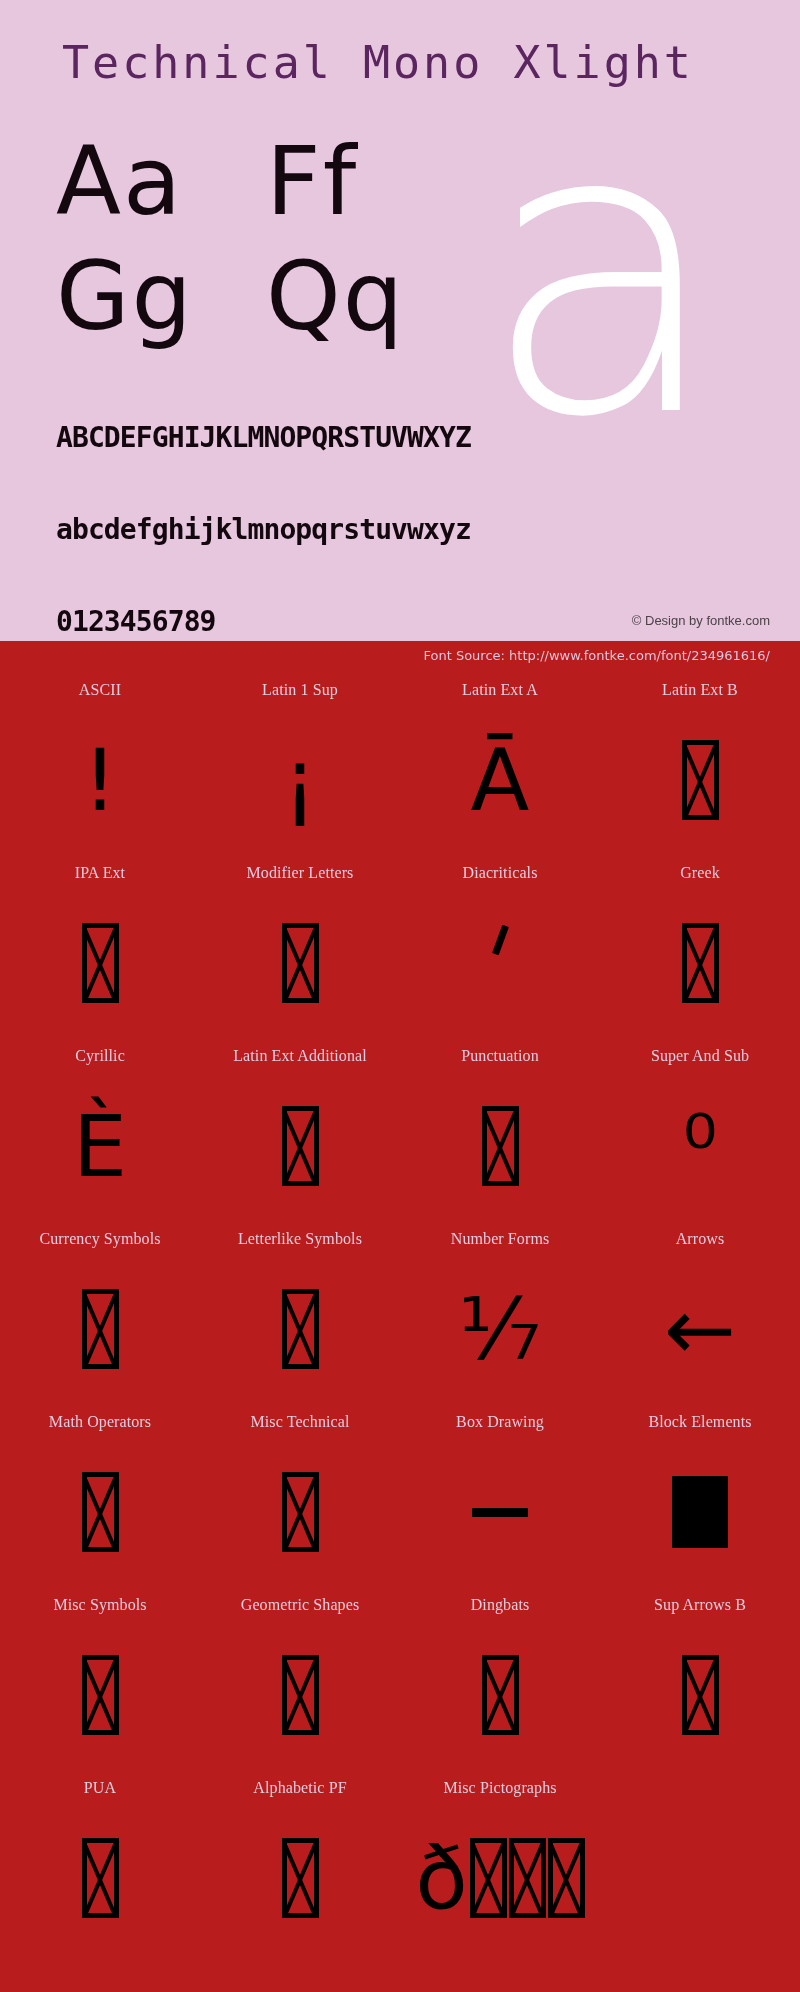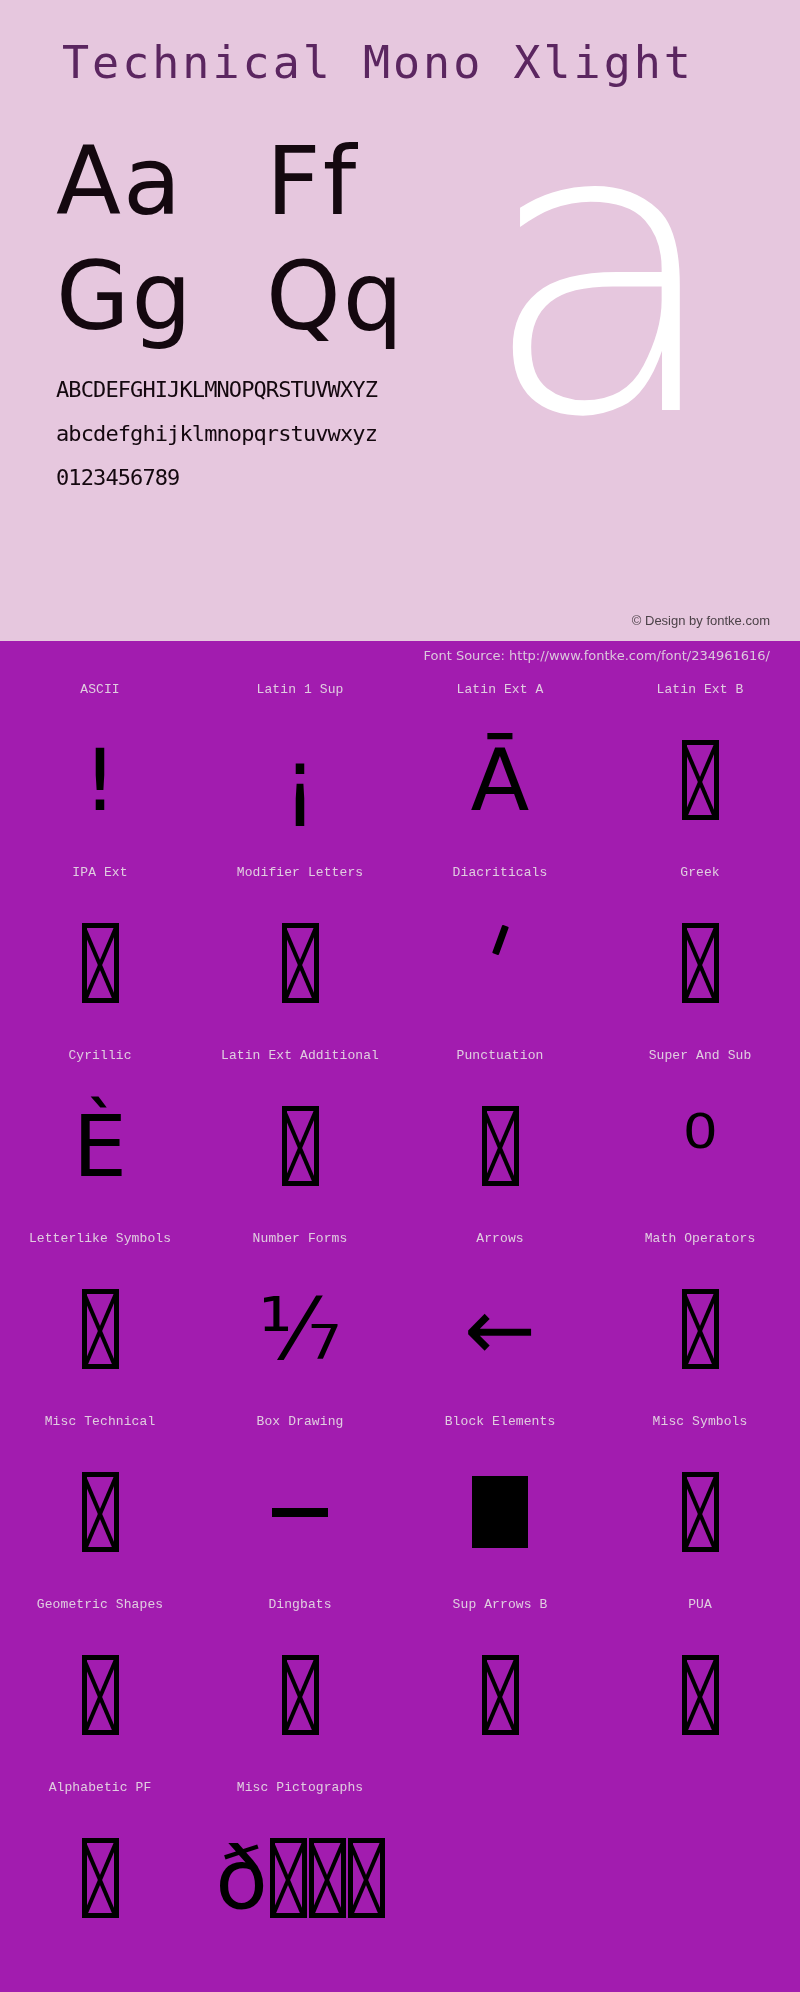--- a/index.html
+++ b/index.html
@@ -72,45 +72,46 @@
 
   
   #alphabet-block {
     position: absolute;
     left: 56px;
     top: 368px;
     width: 700px;
   }
   .alphabet-row {
     font-family: "DejaVu Sans Mono", monospace;
-    font-size: 22px;
-    font-weight: 400;
+    font-size: 28px;
+    font-weight: 700;
     line-height: 44px;
     letter-spacing: -0.9px;
     color: #14080f;
     white-space: nowrap;
+    margin-top: 48px;
   }
 
   #design-credit {
     position: absolute;
     right: 30px;
     top: 613px;
     font-family: Liberation Sans, sans-serif;
     font-size: 13px;
     color: #4c4248;
     white-space: nowrap;
   }
 
   
   #coverage-panel {
     position: absolute;
     left: 0; top: 641px;
     width: 800px;
     height: 1351px;
-    background: #a21caf;
+    background: #b91c1c;
     overflow: hidden;
   }
 
   #font-source {
     position: absolute;
     right: 30px;
     top: 7px;
     font-family: "DejaVu Sans", sans-serif;
     font-size: 13px;
     color: #dcc8dd;
@@ -124,22 +125,22 @@
     width: 800px;
     display: grid;
     grid-template-columns: repeat(4, 200px);
     grid-auto-rows: 183px;
   }
   .block-cell {
     position: relative;
     text-align: center;
   }
   .block-label {
-    font-family: Liberation Mono, monospace;
-    font-size: 13px;
+    font-family: Liberation Serif, serif;
+    font-size: 16px;
     color: #e0cde0;
     line-height: 14px;
     white-space: nowrap;
     letter-spacing: 0.1px;
   }
   .block-sample {
     position: absolute;
     left: 0;
     top: 22px;
     width: 200px;
@@ -296,20 +297,26 @@
           <div class="notdef-box"></div>
         </div>
       </div>
       <div class="block-cell">
         <div class="block-label">Super And Sub</div>
         <div class="block-sample">
           <span class="glyph-text">⁰</span>
         </div>
       </div>
       <div class="block-cell">
+        <div class="block-label">Currency Symbols</div>
+        <div class="block-sample">
+          <div class="notdef-box"></div>
+        </div>
+      </div>
+      <div class="block-cell">
         <div class="block-label">Letterlike Symbols</div>
         <div class="block-sample">
           <div class="notdef-box"></div>
         </div>
       </div>
       <div class="block-cell">
         <div class="block-label">Number Forms</div>
         <div class="block-sample">
           <span class="glyph-text">⅐</span>
         </div>

